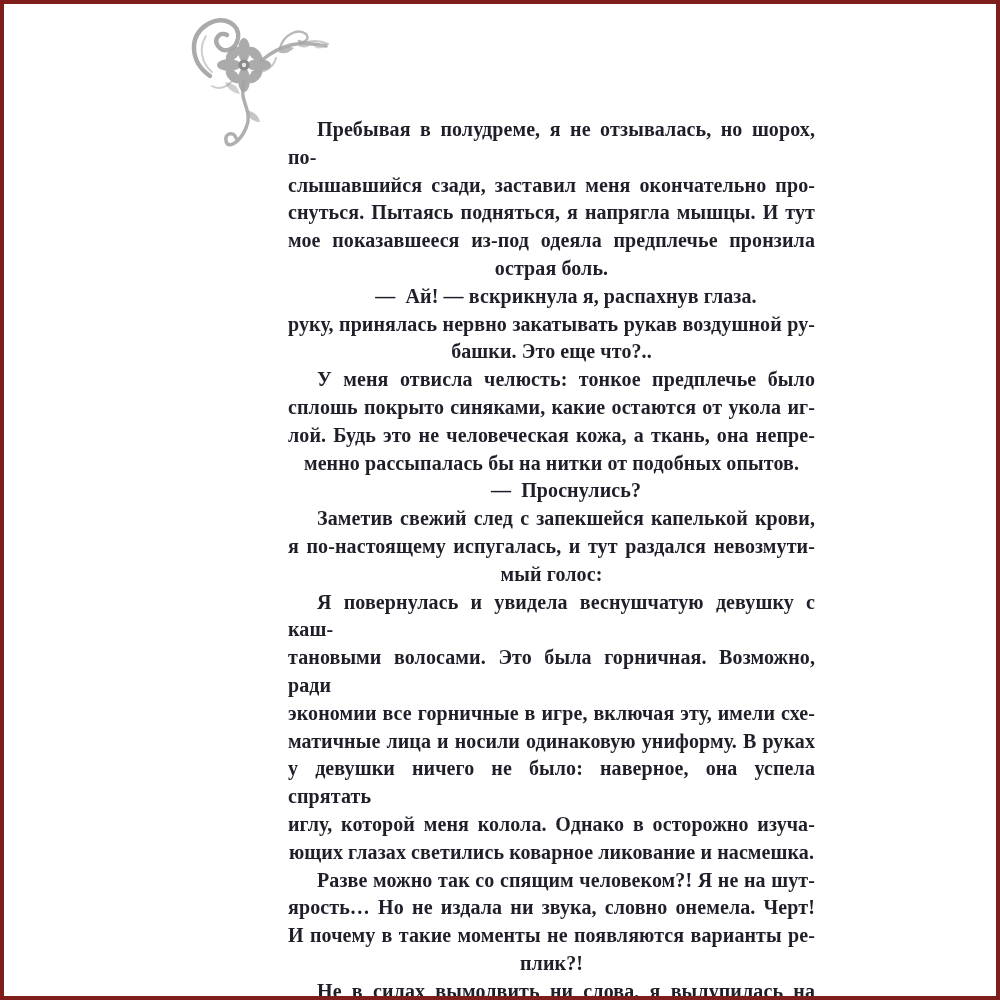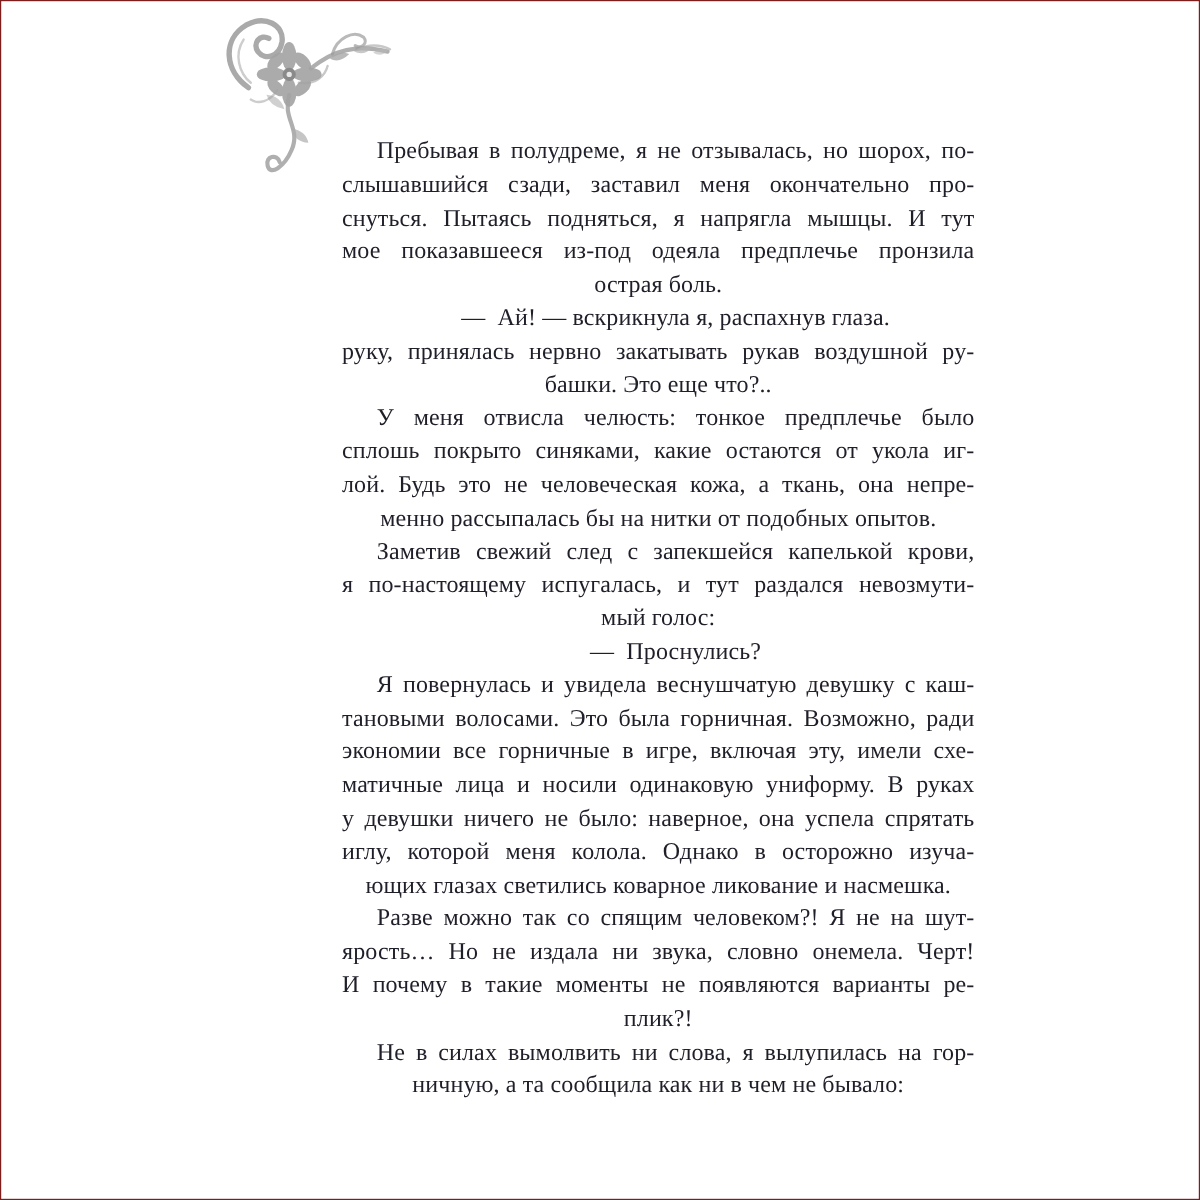--- a/index.html
+++ b/index.html
@@ -6,23 +6,24 @@
     margin: 0;
     padding: 0;
     background: #ffffff;
   }
   .page {
     position: relative;
     width: 1000px;
     height: 1000px;
     background: #ffffff;
     box-sizing: border-box;
-    border: 1px solid #7f1d1d;
+    border: 4px solid #7f1d1d;
     overflow: hidden;
     font-family: "Liberation Serif", "DejaVu Serif", serif;
+    font-weight: bold;
   }
   .ornament {
     position: absolute;
     left: 178px;
     top: 10px;
     width: 150px;
     height: 142px;
   }
   .text-block {
     position: absolute;
@@ -97,26 +98,26 @@
         <div class="line just">руку, принялась нервно закатывать рукав воздушной ру-</div>
         <div class="line">башки. Это еще что?..</div>
       </div>
       <div class="para">
         <div class="line indent just">У меня отвисла челюсть: тонкое предплечье было</div>
         <div class="line just">сплошь покрыто синяками, какие остаются от укола иг-</div>
         <div class="line just">лой. Будь это не человеческая кожа, а ткань, она непре-</div>
         <div class="line">менно рассыпалась бы на нитки от подобных опытов.</div>
       </div>
       <div class="para">
+        <div class="line indent">— Проснулись?</div>
+      </div>
+      <div class="para">
         <div class="line indent just">Заметив свежий след с запекшейся капелькой крови,</div>
         <div class="line just">я по-настоящему испугалась, и тут раздался невозмути-</div>
         <div class="line">мый голос:</div>
-      </div>
-      <div class="para">
-        <div class="line indent">— Проснулись?</div>
       </div>
       <div class="para">
         <div class="line indent just">Я повернулась и увидела веснушчатую девушку с каш-</div>
         <div class="line just">тановыми волосами. Это была горничная. Возможно, ради</div>
         <div class="line just">экономии все горничные в игре, включая эту, имели схе-</div>
         <div class="line just">матичные лица и носили одинаковую униформу. В руках</div>
         <div class="line just">у девушки ничего не было: наверное, она успела спрятать</div>
         <div class="line just">иглу, которой меня колола. Однако в осторожно изуча-</div>
         <div class="line">ющих глазах светились коварное ликование и насмешка.</div>
       </div>

